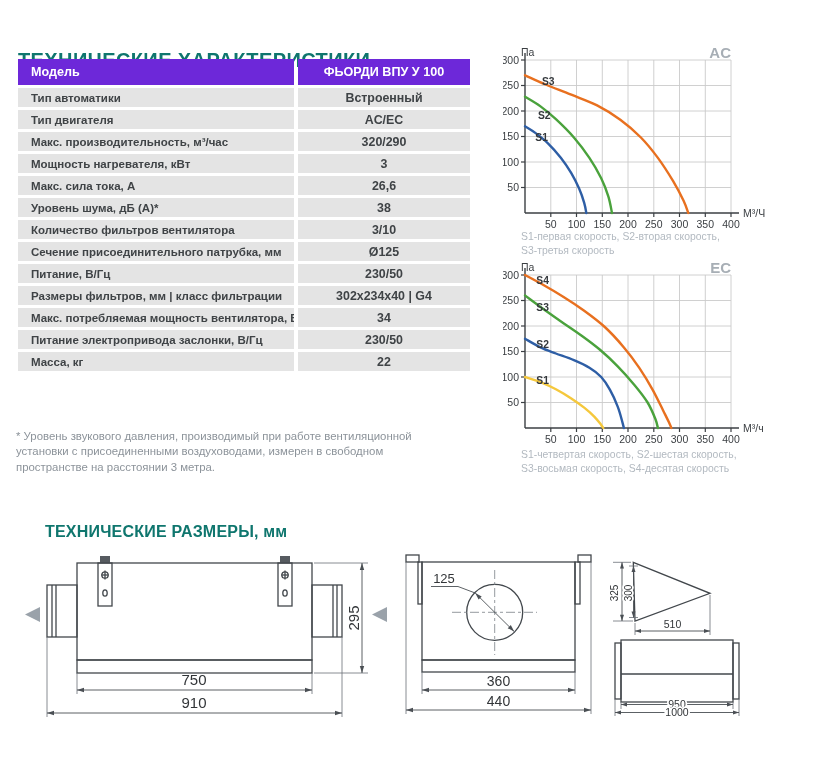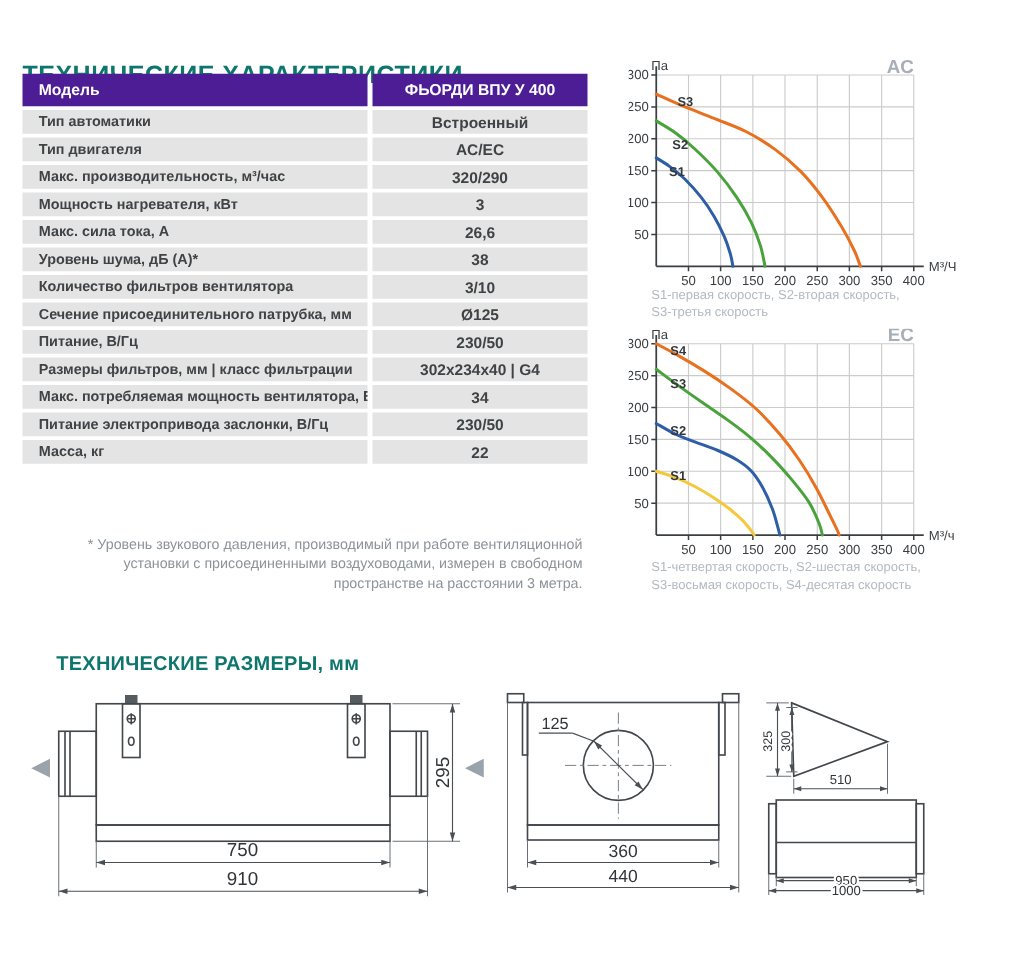--- a/index.html
+++ b/index.html
@@ -10,26 +10,26 @@
   #charts-title{left:521px;top:27px;font-size:13px;letter-spacing:.2px;}
   #dims-title{left:45px;top:501px;font-size:16px;letter-spacing:.2px;}
 
   
   .spec-table{position:absolute;left:18px;top:59px;width:452px;}
   .trow{display:flex;gap:4px;margin-bottom:3px;height:19px;}
   .trow.head{height:26px;}
   .cell{display:flex;align-items:center;background:#e4e4e4;color:#3f4346;overflow:hidden;}
   .cell.param{width:276px;padding-left:13px;font-size:11.5px;font-weight:bold;white-space:nowrap;box-sizing:border-box;}
   .cell.value{flex:1;justify-content:center;font-size:12.4px;font-weight:bold;}
-  .trow.head .cell{background:#4c1d95;color:#ffffff;}
+  .trow.head .cell{background:#6d28d9;color:#ffffff;}
   .trow.head .param{font-size:12.6px;}
   .trow.head .value{font-size:12.6px;}
 
   .footnote{position:absolute;left:16px;top:429px;width:450px;font-size:11.4px;
-            line-height:1.34;color:#8c939a;white-space:pre-line;text-align:right;}
+            line-height:1.34;color:#8c939a;white-space:pre-line;}
 
   svg{position:absolute;}
   #ac-chart{left:503px;top:48px;}
   #ec-chart{left:503px;top:263px;}
   .caption{position:absolute;left:521px;font-size:10.4px;line-height:1.3;color:#b2b9c0;}
   #ac-caption{top:230px;}
   #ec-caption{top:448px;}
 
   
   .tick{font:10.5px "Liberation Sans",sans-serif;fill:#3a3e42;}
@@ -55,21 +55,21 @@
 <body>
 
 <div class="page">
 
   <div id="main-title" class="title">ТЕХНИЧЕСКИЕ ХАРАКТЕРИСТИКИ</div>
   <div id="dims-title" class="title">ТЕХНИЧЕСКИЕ РАЗМЕРЫ, мм</div>
 
   <div class="spec-table">
     <div class="trow head">
       <div class="cell param">Модель</div>
-      <div class="cell value">ФЬОРДИ ВПУ У 400</div>
+      <div class="cell value">ФЬОРДИ ВПУ У 100</div>
     </div>
     <div id="spec-table-body">
         <div class="trow">
           <div class="cell param">Тип автоматики</div>
           <div class="cell value">Встроенный</div>
         </div>
         <div class="trow">
           <div class="cell param">Тип двигателя</div>
           <div class="cell value">AC/EC</div>
         </div>

